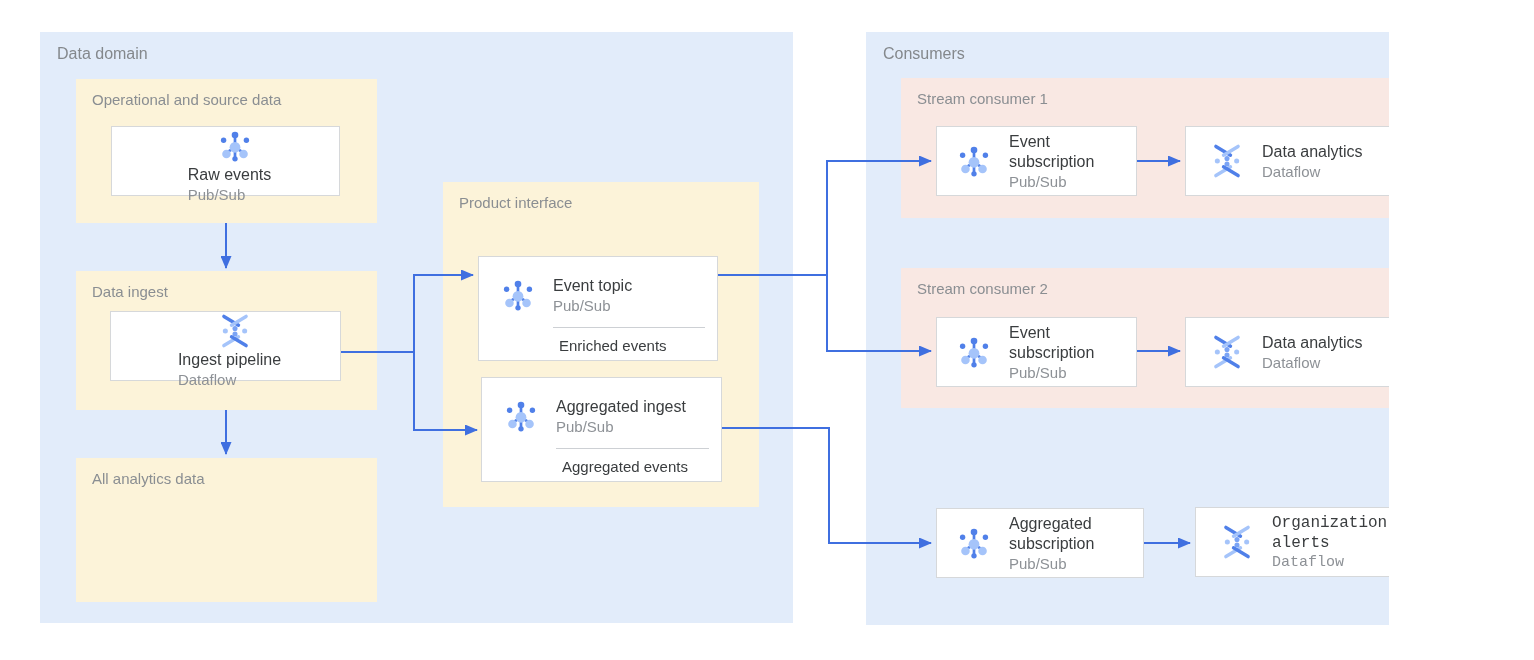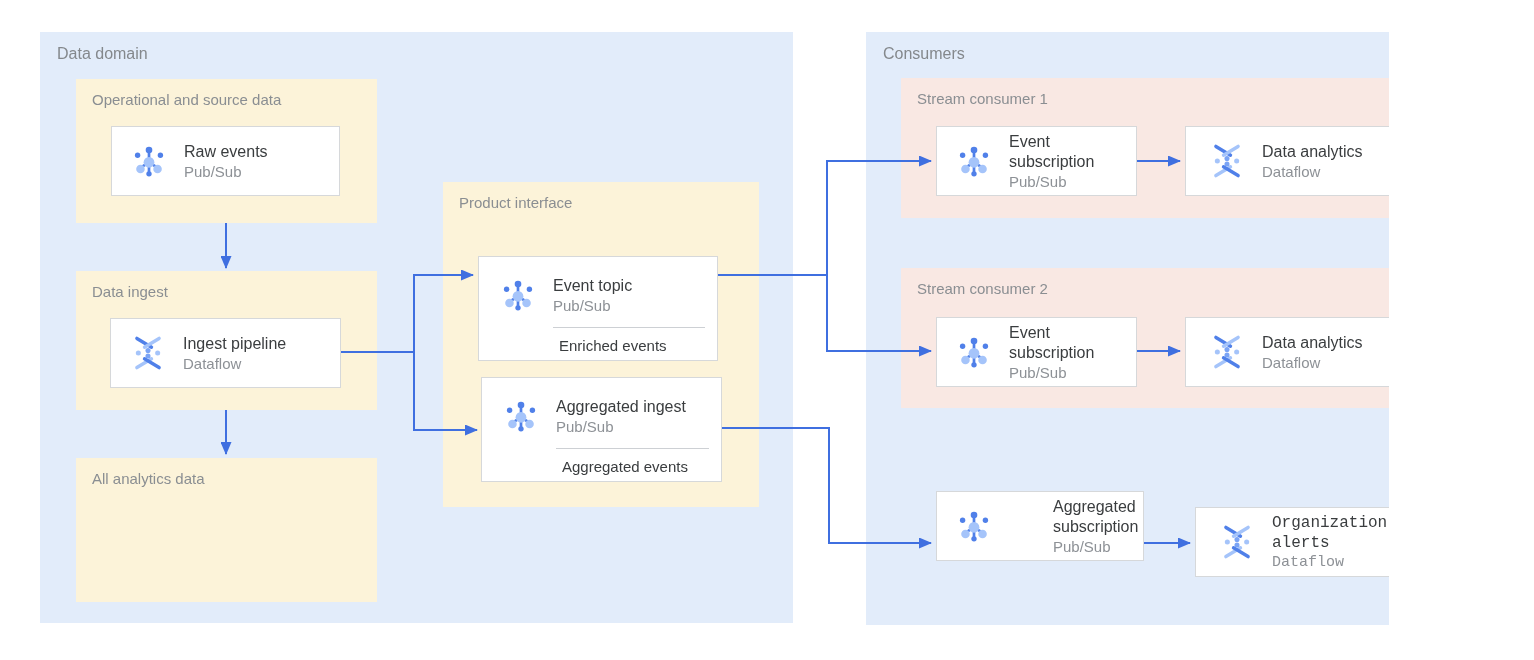--- a/index.html
+++ b/index.html
@@ -71,34 +71,34 @@
 
 <div class="canvas">
 
   <div class="zone" style="left:40px;top:32px;width:753px;height:591px;">
     <div class="zone-label">Data domain</div>
   </div>
 
   <div class="group yellow" style="left:76px;top:79px;width:301px;height:144px;">
     <div class="group-label">Operational and source data</div>
   </div>
-  <div class="card simple" style="left:111px;top:126px;width:229px;height:70px;">
+  <div class="card simple" style="left:111px;top:126px;width:229px;height:70px;flex-direction:column;">
     <svg class="icon" viewBox="0 0 24 24">
         <use href="#sym-pubsub"></use>
       </svg>
     <div class="card-text">
       <div class="card-title">Raw events</div>
       <div class="card-sub">Pub/Sub</div>
     </div>
   </div>
 
   <div class="group yellow" style="left:76px;top:271px;width:301px;height:139px;">
     <div class="group-label">Data ingest</div>
   </div>
-  <div class="card simple" style="left:110px;top:318px;width:231px;height:70px;">
+  <div class="card simple" style="left:110px;top:311px;width:231px;height:70px;flex-direction:column;">
     <svg class="icon" viewBox="0 0 24 24">
         <use href="#sym-dataflow"></use>
       </svg>
     <div class="card-text">
       <div class="card-title">Ingest pipeline</div>
       <div class="card-sub">Dataflow</div>
     </div>
   </div>
 
   <div class="group yellow" style="left:76px;top:458px;width:301px;height:144px;">
@@ -176,21 +176,21 @@
   <div class="card simple" style="left:1185px;top:317px;width:250px;height:70px;">
     <svg class="icon" style="margin-left:22px" viewBox="0 0 24 24">
         <use href="#sym-dataflow"></use>
       </svg>
     <div class="card-text">
       <div class="card-title">Data analytics</div>
       <div class="card-sub">Dataflow</div>
     </div>
   </div>
 
-  <div class="card simple" style="left:936px;top:491px;width:208px;height:70px;gap:44px;">
+  <div class="card simple" style="left:936px;top:508px;width:208px;height:70px;">
     <svg class="icon" viewBox="0 0 24 24">
         <use href="#sym-pubsub"></use>
       </svg>
     <div class="card-text">
       <div class="card-title">Aggregated subscription</div>
       <div class="card-sub">Pub/Sub</div>
     </div>
   </div>
   <div class="card simple" style="left:1195px;top:507px;width:267px;height:70px;font-family:Liberation Mono, monospace;">
     <svg class="icon" style="margin-left:22px" viewBox="0 0 24 24">

